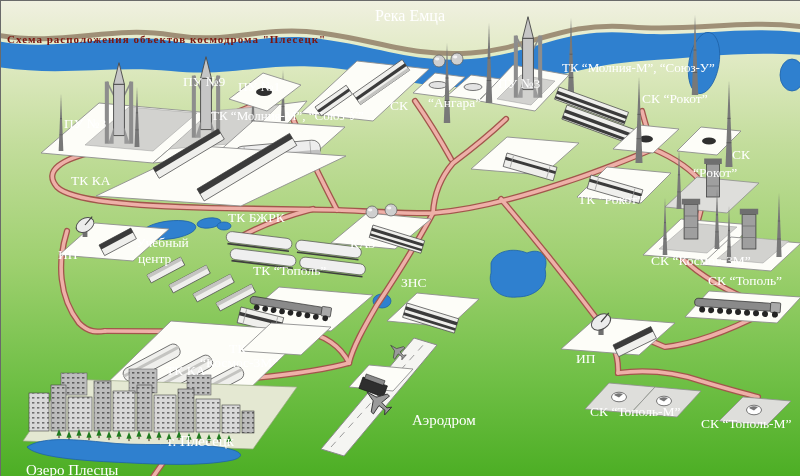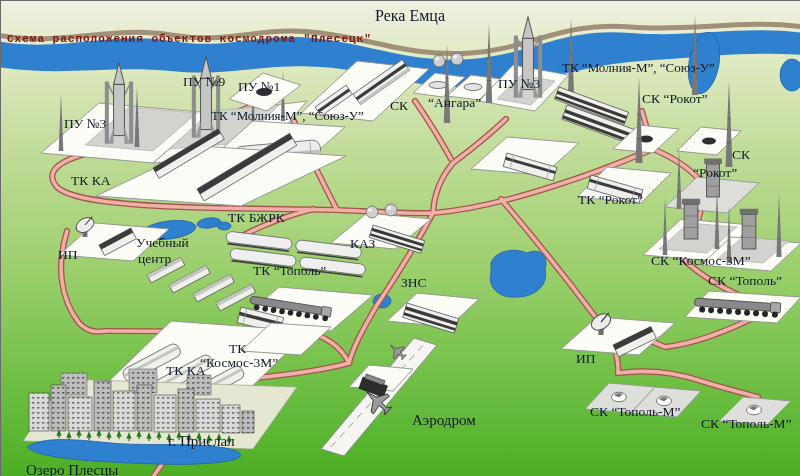--- a/index.html
+++ b/index.html
@@ -1,22 +1,22 @@
 <!DOCTYPE html>
 <html><head>
 <meta charset="utf-8">
 <style>
   html,body{margin:0;padding:0;background:#888;}
   .stage{position:relative;width:800px;height:476px;overflow:hidden;
          font-family:"Liberation Serif",serif;border:1px solid #6a6a6a;box-sizing:content-box;}
   .stage svg{position:absolute;left:0;top:0;}
   .hdr{position:absolute;left:6px;top:3px;
-       font-family:Liberation Mono, monospace;font-weight:bold;
+       font-family:Liberation Serif, serif;font-weight:bold;
        font-size:11px;line-height:14px;letter-spacing:1px;color:#7d140e;white-space:pre;}
-  .lbl{position:absolute;color:#0f172a;font-size:13.5px;line-height:14px;white-space:nowrap;
+  .lbl{position:absolute;color:#ffffff;font-size:13.5px;line-height:14px;white-space:nowrap;
        font-family:"Liberation Serif",serif;}
   .lbl.big{font-size:16px;}
   .lbl.med{font-size:15px;font-family:Liberation Serif, serif;}
   
   .rb{stroke:#a2564c;stroke-width:6.2;fill:none;stroke-linecap:round;stroke-linejoin:round}
   .rf{stroke:#eeb0a8;stroke-width:3.6;fill:none;stroke-linecap:round;stroke-linejoin:round}
   .pad{fill:#fdfdf8;stroke:#8e8e8e;stroke-width:0.9}
   .padg{fill:#dededb;stroke:#8e8e8e;stroke-width:0.8}
   .apron{fill:#d2d2cf;stroke:#9a9a9a;stroke-width:0.5}
   .slab{fill:#efefec;stroke:#4c4c4c;stroke-width:0.7}
@@ -518,16 +518,16 @@
 <div class="lbl" style="left:400px;top:275px">ЗНС</div>
 <div class="lbl" style="left:228px;top:341px">ТК</div>
 <div class="lbl" style="left:199px;top:355px">“Космос-3М”</div>
 <div class="lbl" style="left:165px;top:363px">ТК КА</div>
 <div class="lbl" style="left:650px;top:253px">СК “Космос-3М”</div>
 <div class="lbl" style="left:707px;top:273px">СК “Тополь”</div>
 <div class="lbl" style="left:575px;top:351px">ИП</div>
 <div class="lbl" style="left:589px;top:404px">СК “Тополь-М”</div>
 <div class="lbl" style="left:700px;top:416px">СК “Тополь-М”</div>
 <div class="lbl med" style="left:411px;top:412px">Аэродром</div>
-<div class="lbl med" style="left:167px;top:433px">г. Прислал</div>
+<div class="lbl med" style="left:167px;top:433px">г. Плесецк</div>
 <div class="lbl med" style="left:25px;top:462px">Озеро Плесцы</div>
 
 </div>
 
 </body></html>

